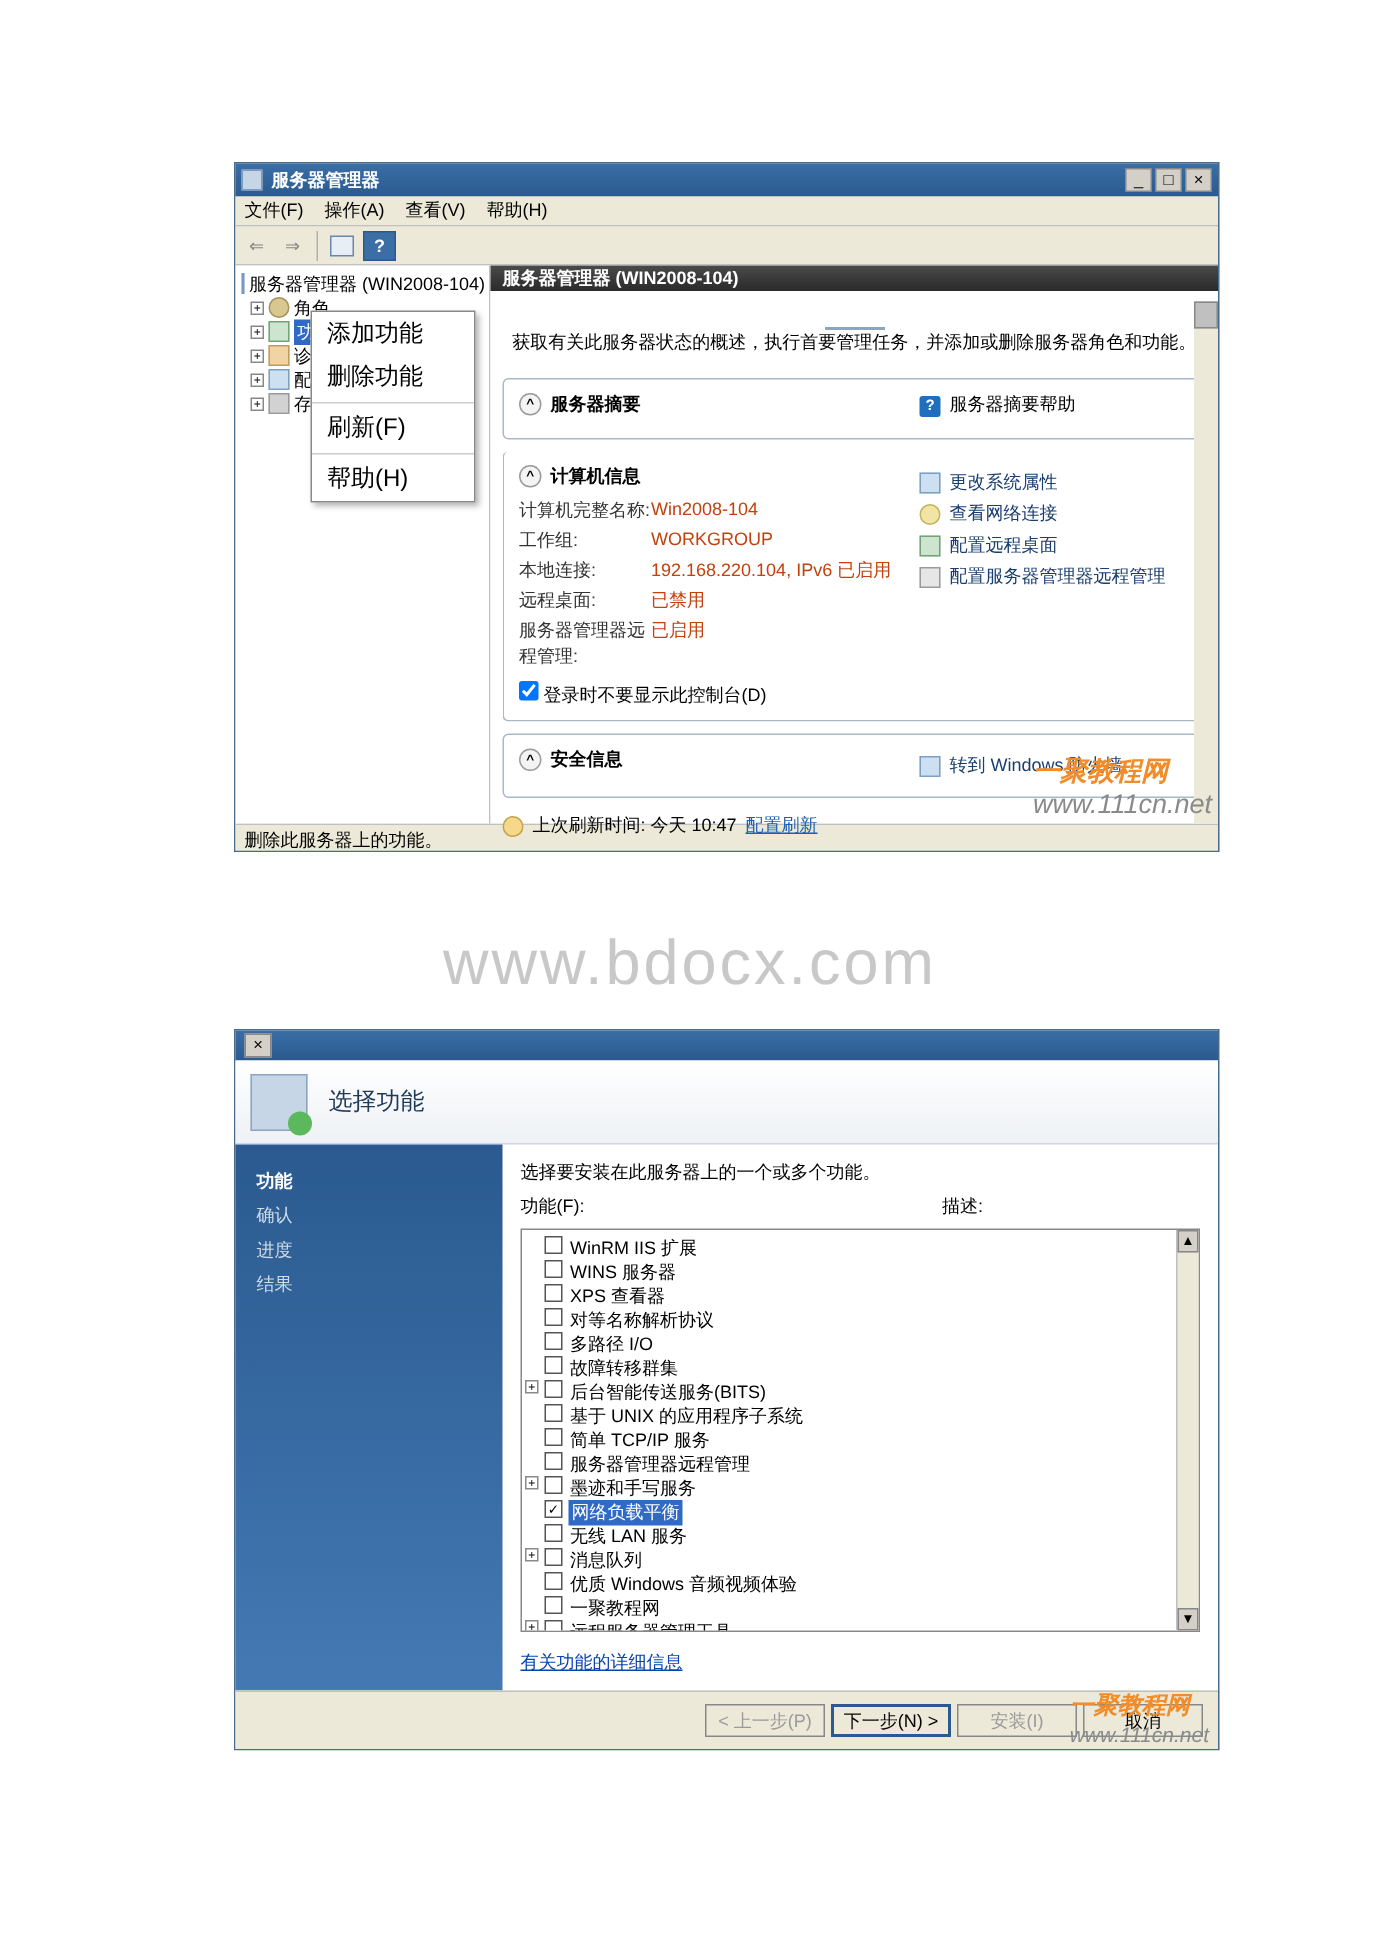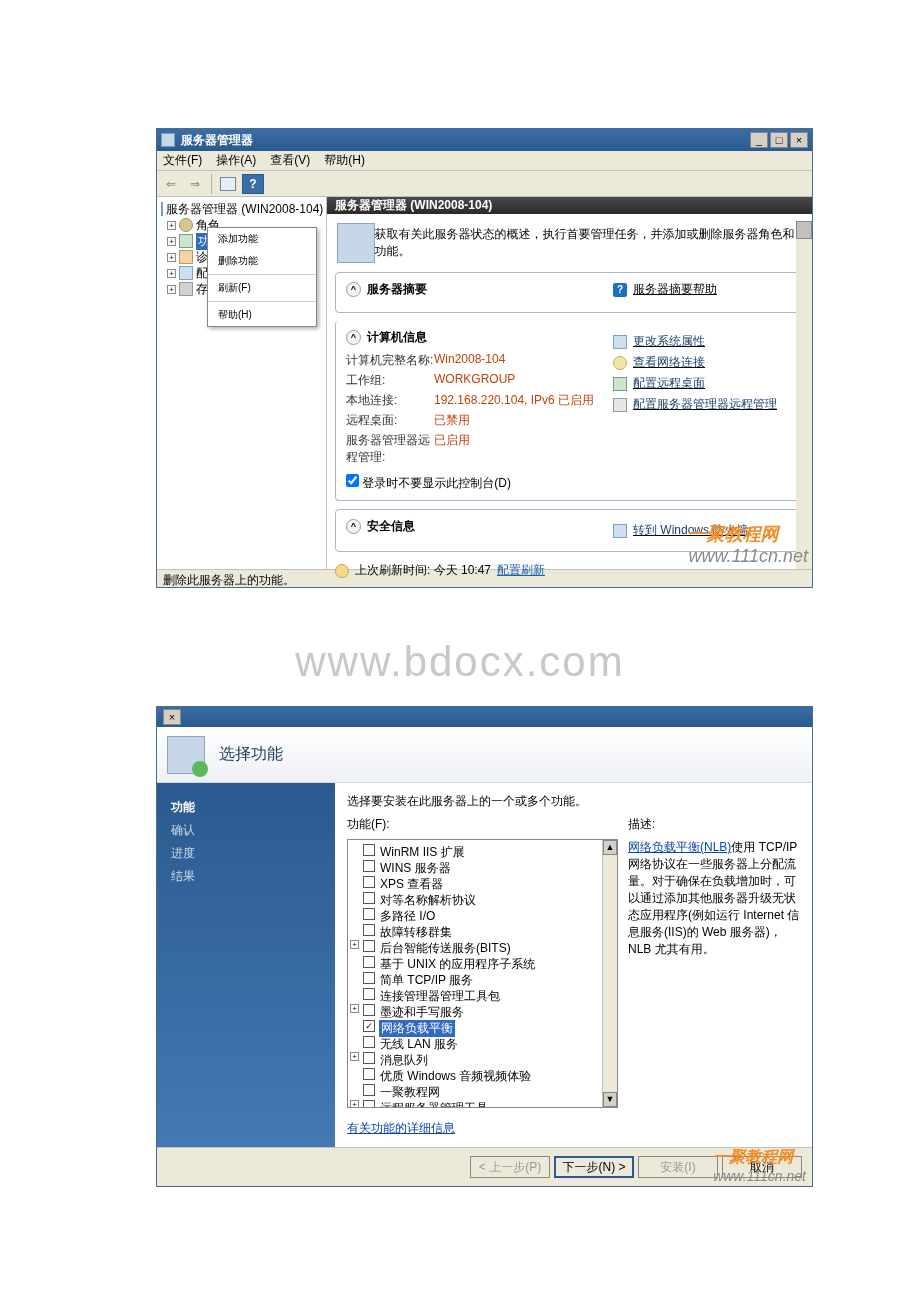--- a/index.html
+++ b/index.html
@@ -1,20 +1,20 @@
 <!DOCTYPE html>
 <html><head>
 <meta charset="utf-8">
 <style>
   * { box-sizing: border-box; margin: 0; padding: 0; }
   body { font-family: "Microsoft YaHei", Tahoma, Arial, sans-serif; font-size: 12px; background: #fff; color: #000; }
   .page { width: 920px; margin: 0 auto; }
   .spacer-top { height: 108px; }
   
-  .win1 { border: 1px solid #4a6b8a; background: #ece9d8; width: 657px; margin-left: 156px; margin-top: 20px; }
+  .win1 { border: 1px solid #4a6b8a; background: #ece9d8; width: 657px; margin-left: 156px; }
   .titlebar { height: 22px; background: linear-gradient(#3a6ea5,#2a5a8f); color: #fff; display: flex; align-items: center; padding: 0 4px; }
   .titlebar .ticon { width:14px; height:14px; background:#c7d6e6; margin-right:6px; border:1px solid #7a9abf; display:inline-block; }
   .titlebar .ttxt { flex:1; font-weight: bold; font-size:12px; }
   .wbtns { display:flex; gap:2px; }
   .wbtn { width:18px; height:16px; background:#d4d0c8; border:1px solid #888; color:#000; font-size:11px; line-height:14px; text-align:center; cursor:default; }
   .menubar { height:20px; background:#ece9d8; display:flex; align-items:center; padding:0 6px; gap:14px; font-size:12px; border-bottom:1px solid #c0c0c0;}
   .menubar span { cursor:default; }
   .toolbar { height:26px; background:#ece9d8; display:flex; align-items:center; padding:0 4px; gap:4px; border-bottom:1px solid #c0c0c0;}
   .tbtn { width:20px; height:20px; border:1px solid transparent; display:inline-flex; align-items:center; justify-content:center; }
   .tbtn .arrow-l::before { content:"⇐"; color:#888; }
@@ -30,33 +30,33 @@
   .ticon-srv { background:#d7e3f4; border:1px solid #7a9abf; }
   .ticon-role { background:#d8c88f; border:1px solid #a6925b; border-radius:50%; }
   .ticon-feat { background:#cde5cf; border:1px solid #72a376; }
   .ticon-diag { background:#f1d4a6; border:1px solid #c49a5a; }
   .ticon-conf { background:#cde0f1; border:1px solid #7aa0c4; }
   .ticon-stor { background:#d2d2d2; border:1px solid #9a9a9a; }
   .tnode.sel span.lbl { background:#316ac5; color:#fff; padding:0 2px; }
   .context-menu { position:absolute; left:210px; top:192px; width:110px; background:#fff; border:1px solid #888; box-shadow:2px 2px 4px rgba(0,0,0,.3); z-index:10;}
   
   .tree .context-menu { left:50px; top:30px; }
-  .ctxitem { padding:4px 10px; font-size:10px; cursor:default; white-space:nowrap;}
+  .ctxitem { padding:4px 10px; font-size:16px; cursor:default; white-space:nowrap;}
   .ctxsep { border-top:1px solid #ccc; margin:2px 0; }
   .content { flex:1; display:flex; flex-direction:column; background:#fff; position:relative; }
   .chead { height:24px; background:linear-gradient(#4a4a4a,#2a2a2a); color:#fff; display:flex; align-items:center; padding:0 8px; font-weight:bold; font-size:12px;}
-  .cdesc { display:flex; align-items:center; gap:0; padding:24px 10px; height:58px; }
+  .cdesc { display:flex; align-items:center; gap:0; padding:24px 10px; height:58px;flex-direction:column; }
   .cdesc .bigicon { width:40px; height:40px; background:#c7d6e6; border:1px solid #8aa4c2; }
   .cdesc .dtxt { font-size:12px; }
   .section { border:1px solid #a8b8c8; border-radius:4px; margin:0 8px 8px 8px; padding:8px 10px; position:relative; background:#fff;}
   .sechead { display:flex; align-items:center; gap:6px; font-weight:bold; margin-bottom:6px;}
   .collbtn { width:15px; height:15px; border:1px solid #9a9a9a; border-radius:50%; font-size:9px; line-height:13px; text-align:center; background:#f4f4f4;}
   .sec-row { display:flex; }
   .sec-left { flex:1; }
-  .sec-right { width:190px; padding-left:10px;text-decoration:underline; }
+  .sec-right { width:190px; padding-left:10px; }
   .kv { display:flex; margin:3px 0; font-size:12px;}
   .kv .k { width:88px; color:#333;}
   .kv .v { flex:1; color:#c2410c;}
   .chkline { margin-top:8px; font-size:12px;}
   .linklist .lnk { display:flex; align-items:center; gap:6px; margin:4px 0; color:#1a3e6e; font-size:12px; cursor:default;}
   .linklist .licon { width:14px; height:14px; display:inline-block;}
   .licon-prop{background:#cde0f1;border:1px solid #7aa0c4;}
   .licon-net{background:#f1e5a6;border:1px solid #c4b45a;border-radius:50%;}
   .licon-rdp{background:#cde5cf;border:1px solid #72a376;}
   .licon-rem{background:#e6e6e6;border:1px solid #9a9a9a;}
@@ -359,21 +359,21 @@
                   <span class="nm">基于 UNIX 的应用程序子系统</span>
                 </div>
                 <div class="item">
                   <span class="pm">+</span>
                   <span class="cb"></span>
                   <span class="nm">简单 TCP/IP 服务</span>
                 </div>
                 <div class="item">
                   <span class="pm">+</span>
                   <span class="cb"></span>
-                  <span class="nm">连接管理器管理工具包</span>
+                  <span class="nm">服务器管理器远程管理</span>
                 </div>
                 <div class="item exp">
                   <span class="pm">+</span>
                   <span class="cb"></span>
                   <span class="nm">墨迹和手写服务</span>
                 </div>
                 <div class="item sel">
                   <span class="pm">+</span>
                   <span class="cb">✓</span>
                   <span class="nm">网络负载平衡</span>
@@ -402,23 +402,20 @@
                   <span class="pm">+</span>
                   <span class="cb"></span>
                   <span class="nm">远程服务器管理工具</span>
                 </div>
               </div>
           <div class="flscroll">
             <div class="btn">▲</div>
             <div class="track"></div>
             <div class="btn" style="position:absolute;bottom:0;left:0;right:0">▼</div>
           </div>
-        </div>
-        <div class="descpane">
-          <span class="dl">网络负载平衡(NLB)</span><span>使用 TCP/IP 网络协议在一些服务器上分配流量。对于确保在负载增加时，可以通过添加其他服务器升级无状态应用程序(例如运行 Internet 信息服务(IIS)的 Web 服务器)，NLB 尤其有用。</span>
         </div>
       </div>
       <div class="detlink">有关功能的详细信息</div>
     </div>
   </div>
   <div class="footer2">
     <span class="wbtn2 dis">&lt; 上一步(P)</span>
     <span class="wbtn2 def">下一步(N) &gt;</span>
     <span class="wbtn2 dis">安装(I)</span>
     <span class="wbtn2">取消</span>

